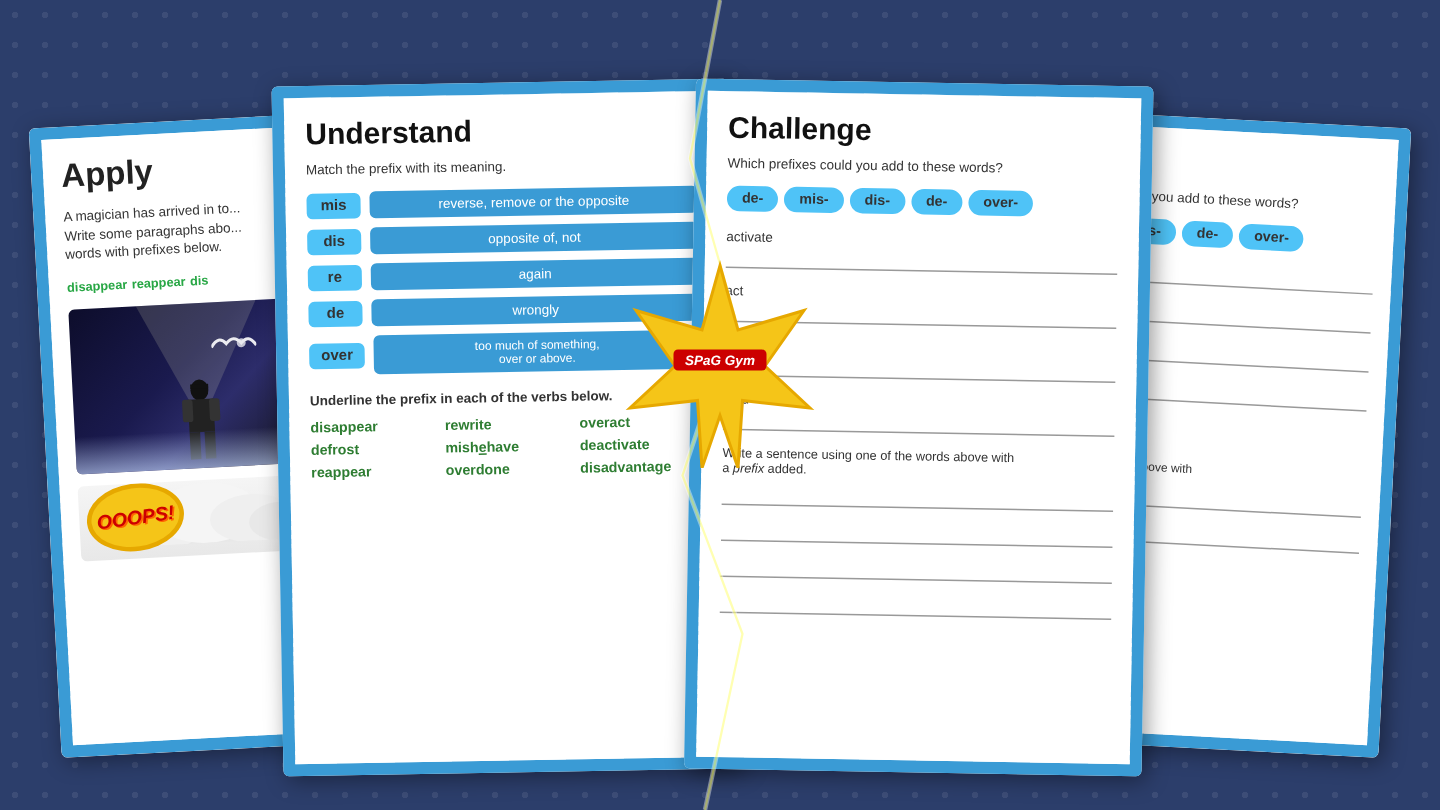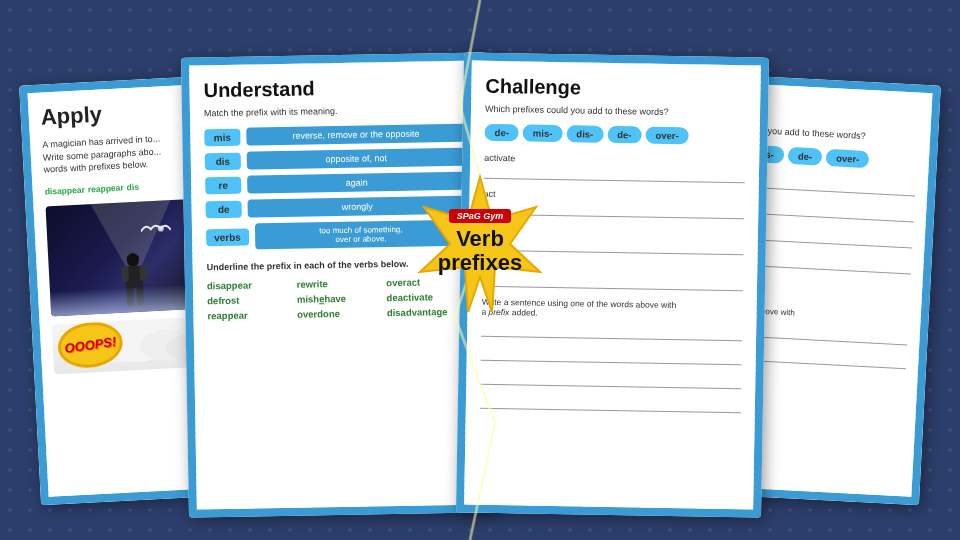--- a/index.html
+++ b/index.html
@@ -476,21 +476,21 @@
       </div>
       <div class="match-row">
         <div class="prefix-badge">re</div>
         <div class="meaning-box">again</div>
       </div>
       <div class="match-row">
         <div class="prefix-badge">de</div>
         <div class="meaning-box">wrongly</div>
       </div>
       <div class="match-row">
-        <div class="prefix-badge">verbs</div>
+        <div class="prefix-badge">over</div>
         <div class="meaning-box small">too much of something,<br>over or above.</div>
       </div>
     </div>
 
     <div class="underline-section">
       <h4>Underline the prefix in each of the verbs below.</h4>
       <div class="verb-grid">
         <span class="verb-word">disappear</span>
         <span class="verb-word">rewrite</span>
         <span class="verb-word">overact</span>
@@ -586,15 +586,14 @@
   </svg>
 </div>
 
 <div class="spag-badge">
 
   <svg viewBox="0 0 140 140" width="140" height="140" style="position:absolute;inset:0;">
     <polygon points="70,5 82,48 126,35 100,72 130,100 85,95 82,140 70,105 58,140 55,95 10,100 40,72 14,35 58,48" fill="#f5c518" stroke="#e6a800" stroke-width="2"></polygon>
   </svg>
   <div class="spag-burst-inner">
     <div class="spag-label">SPaG Gym</div>
-    <div class="spag-title">Verb<br>prefixes</div>
   </div>
 </div>
 
 </body></html>

